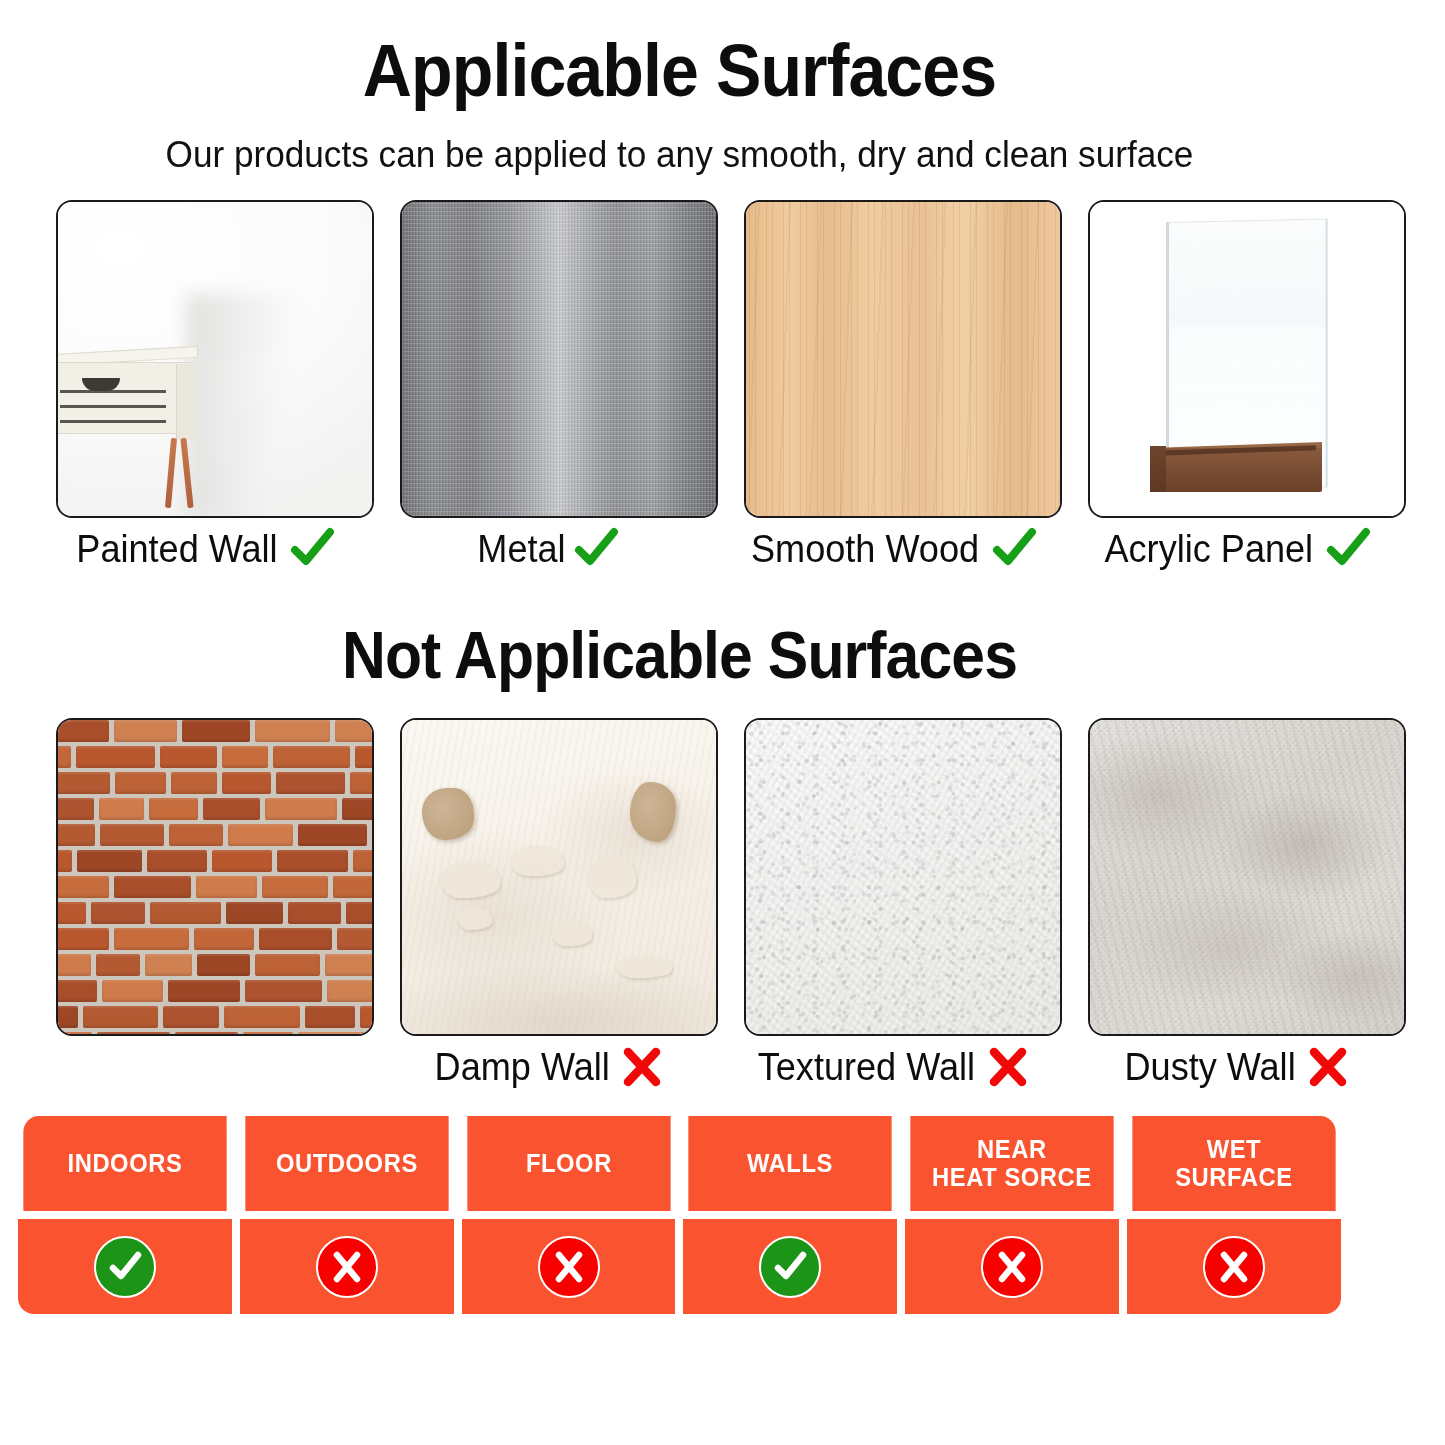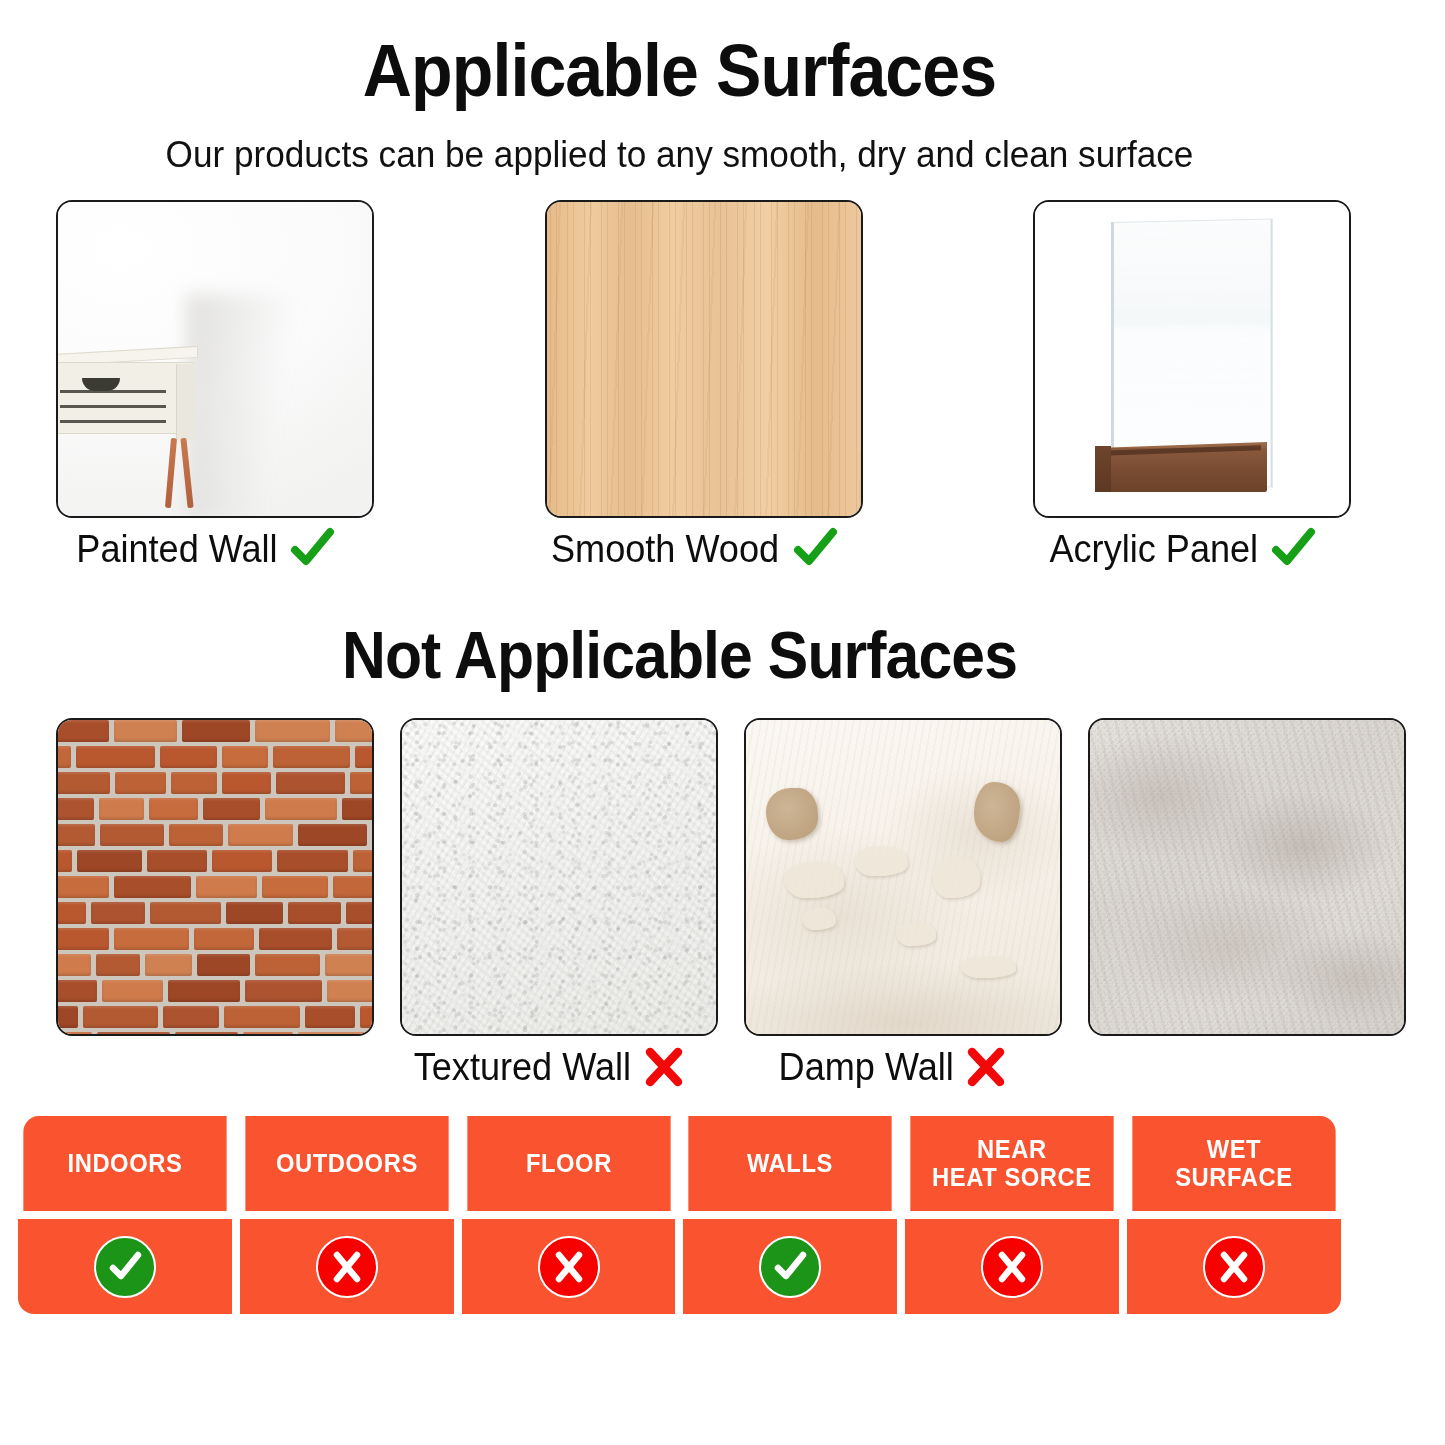--- a/index.html
+++ b/index.html
@@ -381,20 +381,33 @@
       <div class="caption">
         <span class="txt">Painted Wall</span>
         <span class="mark">
           <svg width="46" height="46" viewBox="0 0 46 46">
               <path d="M6 24 L17 35 L41 6" fill="none" stroke="#17a017" stroke-width="8" stroke-linecap="round" stroke-linejoin="round"></path>
             </svg>
         </span>
       </div>
     </div>
 
+    <div class="card-cell">
+      <div class="thumb">
+        <div class="tex tex-metal"></div>
+      </div>
+      <div class="caption">
+        <span class="txt">Metal</span>
+        <span class="mark">
+          <svg width="46" height="46" viewBox="0 0 46 46">
+              <path d="M6 24 L17 35 L41 6" fill="none" stroke="#17a017" stroke-width="8" stroke-linecap="round" stroke-linejoin="round"></path>
+            </svg>
+        </span>
+      </div>
+    </div>
 
     <div class="card-cell">
       <div class="thumb">
         <div class="tex tex-wood"></div>
       </div>
       <div class="caption">
         <span class="txt">Smooth Wood</span>
         <span class="mark">
           <svg width="46" height="46" viewBox="0 0 46 46">
               <path d="M6 24 L17 35 L41 6" fill="none" stroke="#17a017" stroke-width="8" stroke-linecap="round" stroke-linejoin="round"></path>
@@ -508,34 +521,20 @@
             <div class="brick" style="left: 117px; top: 312px; width: 63px; height: 22px; background: rgb(169, 78, 42);"></div>
             <div class="brick" style="left: 185px; top: 312px; width: 50px; height: 22px; background: rgb(199, 108, 61);"></div>
             <div class="brick" style="left: 240px; top: 312px; width: 67px; height: 22px; background: rgb(208, 129, 82);"></div>
             <div class="brick" style="left: 312px; top: 312px; width: 76px; height: 22px; background: rgb(169, 78, 42);"></div>
           </div>
       </div>
     </div>
 
     <div class="card-cell">
       <div class="thumb">
-        <div class="tex tex-textured"></div>
-      </div>
-      <div class="caption">
-        <span class="txt">Textured Wall</span>
-        <span class="mark">
-          <svg width="44" height="44" viewBox="0 0 44 44">
-              <path d="M8 7 L36 37 M36 7 L8 37" fill="none" stroke="#f10808" stroke-width="8.5" stroke-linecap="round"></path>
-            </svg>
-        </span>
-      </div>
-    </div>
-
-    <div class="card-cell">
-      <div class="thumb">
         <div class="tex tex-damp"></div>
         <div class="damp-peel" style="left:20px;  top:68px;  width:52px; height:52px;"></div>
         <div class="damp-peel" style="left:228px; top:62px;  width:46px; height:60px; border-radius:42% 55% 38% 60% / 52% 40% 58% 46%;"></div>
         <div class="damp-blob" style="left:38px;  top:142px; width:60px; height:36px;"></div>
         <div class="damp-blob" style="left:108px; top:126px; width:54px; height:30px;"></div>
         <div class="damp-blob" style="left:186px; top:136px; width:48px; height:42px;"></div>
         <div class="damp-blob" style="left:150px; top:202px; width:40px; height:24px;"></div>
         <div class="damp-blob" style="left:56px;  top:188px; width:34px; height:22px;"></div>
         <div class="damp-blob" style="left:214px; top:236px; width:56px; height:22px;"></div>
       </div>
@@ -544,21 +543,43 @@
         <span class="mark">
           <svg width="44" height="44" viewBox="0 0 44 44">
               <path d="M8 7 L36 37 M36 7 L8 37" fill="none" stroke="#f10808" stroke-width="8.5" stroke-linecap="round"></path>
             </svg>
         </span>
       </div>
     </div>
 
     <div class="card-cell">
       <div class="thumb">
+        <div class="tex tex-textured"></div>
+      </div>
+      <div class="caption">
+        <span class="txt">Textured Wall</span>
+        <span class="mark">
+          <svg width="44" height="44" viewBox="0 0 44 44">
+              <path d="M8 7 L36 37 M36 7 L8 37" fill="none" stroke="#f10808" stroke-width="8.5" stroke-linecap="round"></path>
+            </svg>
+        </span>
+      </div>
+    </div>
+
+    <div class="card-cell">
+      <div class="thumb">
         <div class="tex tex-dusty"></div>
+      </div>
+      <div class="caption">
+        <span class="txt">Dusty Wall</span>
+        <span class="mark">
+          <svg width="44" height="44" viewBox="0 0 44 44">
+              <path d="M8 7 L36 37 M36 7 L8 37" fill="none" stroke="#f10808" stroke-width="8.5" stroke-linecap="round"></path>
+            </svg>
+        </span>
       </div>
     </div>
 
   </div>
 
   <div class="spacer-a"></div>
   <div class="table-wrap">
 
     <div class="grid head">
       <div class="cell head-cell">

